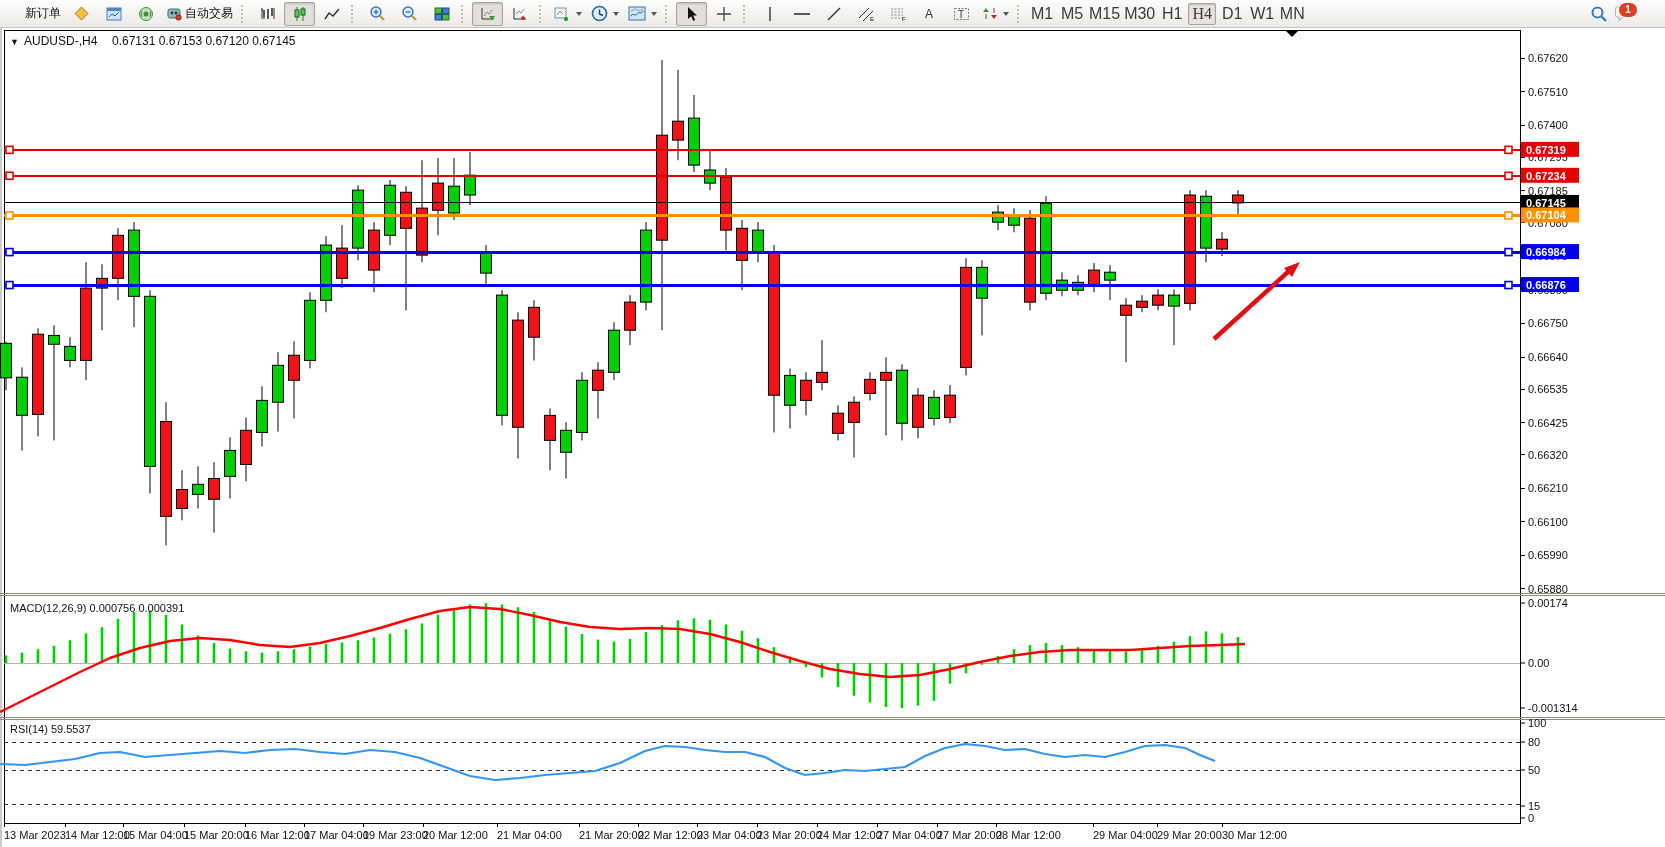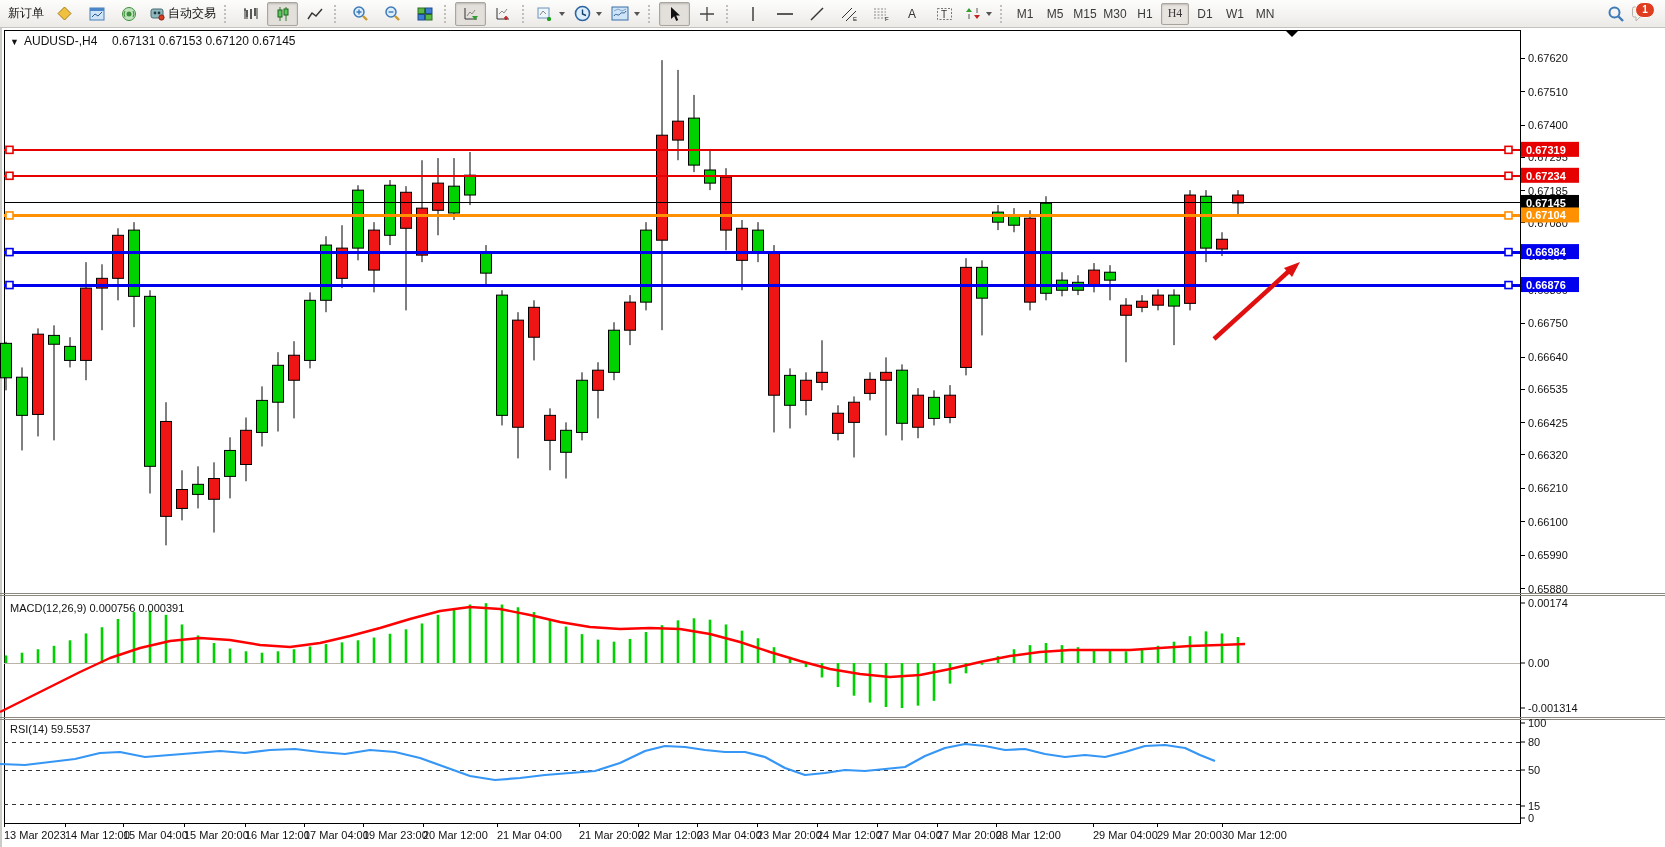--- a/index.html
+++ b/index.html
@@ -1,31 +1,31 @@
 <!DOCTYPE html>
 <html><head>
 <meta charset="utf-8">
 <style>
   html,body{margin:0;padding:0;width:1665px;height:847px;overflow:hidden;background:#fff;
     font-family:"Liberation Sans",sans-serif;}
   .app{position:relative;width:1665px;height:847px;}
   
   .toolbar{position:absolute;left:0;top:0;width:1665px;height:28px;
     background:linear-gradient(#fdfdfc,#eceae7);border-bottom:1px solid #c6c3bf;
-    display:flex;align-items:center;box-sizing:border-box;padding:0 4px;gap:1px;z-index:5;}
+    display:flex;align-items:center;box-sizing:border-box;padding:0 21px;gap:1px;z-index:5;}
   .grip{width:4px;height:18px;border-left:2px dotted #c2bfba;margin:0 4px 0 3px;}
   .tb-btn{height:22px;min-width:23px;display:flex;align-items:center;justify-content:center;
     gap:3px;border:1px solid transparent;border-radius:2px;padding:0 3px;font-size:12px;color:#222;cursor:default;}
   .tb-btn.active{background:#e3e0dc;border-color:#aaa69f;box-shadow:inset 0 1px 2px rgba(0,0,0,.18);}
   .tb-btn svg{display:block;}
   .caret{width:0;height:0;border-left:3px solid transparent;border-right:3px solid transparent;
     border-top:4px solid #555;margin-left:2px;}
   .tb-label{font-size:12px;color:#111;}
   .period-btn{height:20px;min-width:26px;display:flex;align-items:center;justify-content:center;
-    font-size:12px;color:#3a3a3a;border:1px solid transparent;border-radius:2px;}
+    font-size:16px;color:#3a3a3a;border:1px solid transparent;border-radius:2px;}
   .period-btn.active{background:#e7e4e0;border-color:#a9a59e;box-shadow:inset 0 1px 2px rgba(0,0,0,.18);font-family:Liberation Serif, serif;}
   .tb-right{margin-left:auto;display:flex;align-items:center;gap:6px;padding-right:8px;}
   .chat-wrap{position:relative;width:22px;height:22px;}
   .chat-badge{position:absolute;right:-2px;top:-1px;min-width:14px;height:14px;border-radius:8px;
     background:#e03c1f;color:#fff;font-size:10px;font-weight:bold;display:flex;align-items:center;
     justify-content:center;padding:0 2px;border:1px solid #fff;}
   
   #chart{position:absolute;left:0;top:28px;}
 </style>
 </head>

